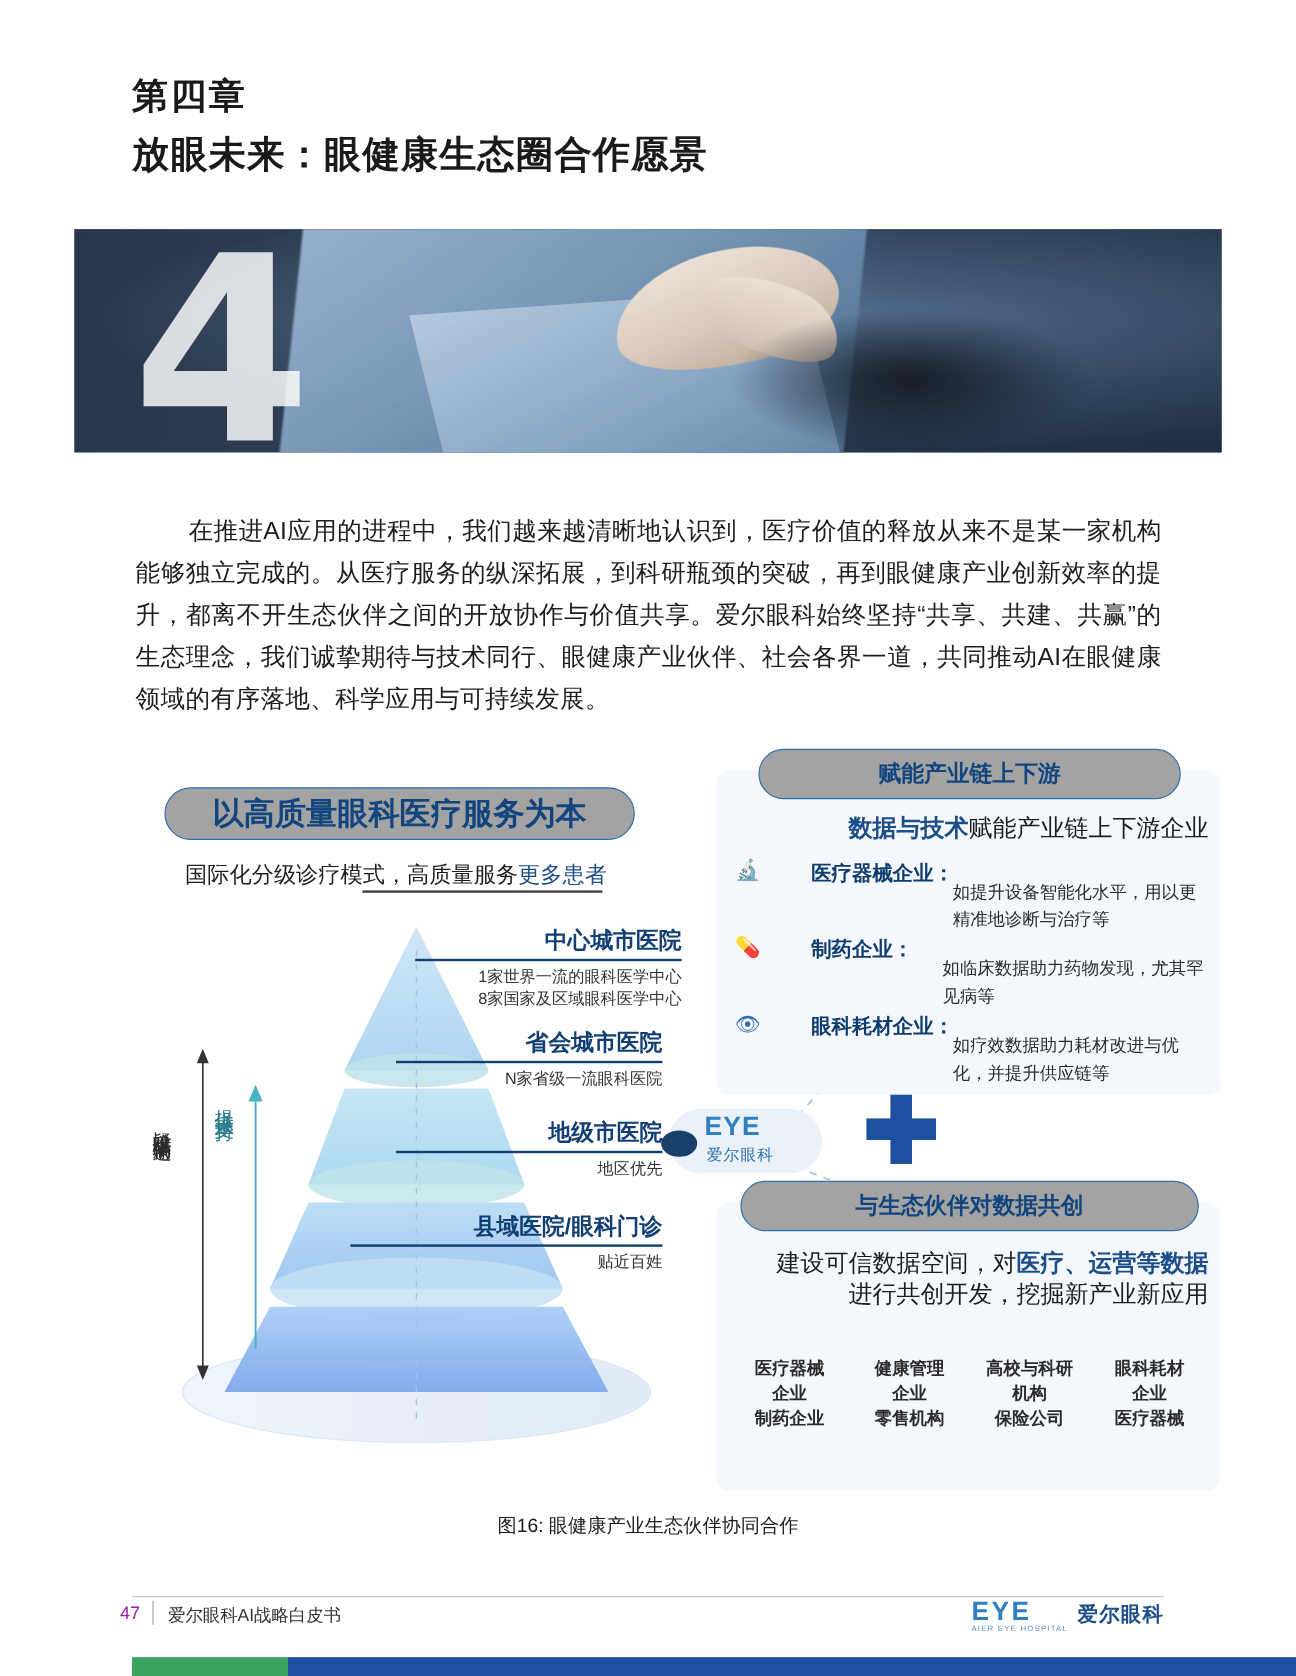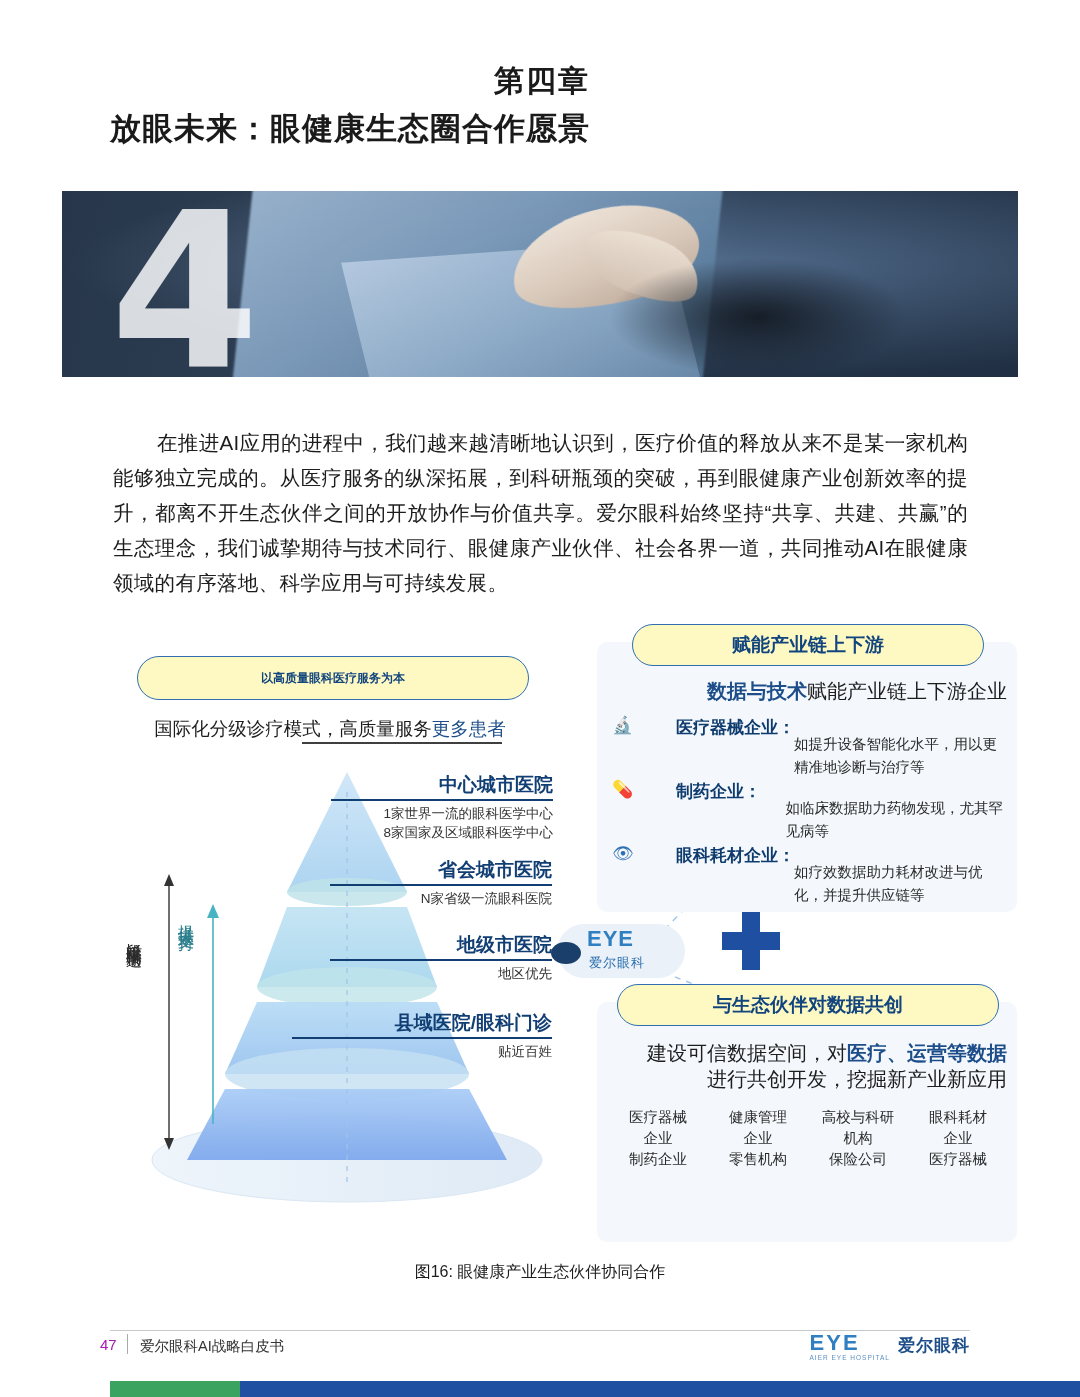--- a/index.html
+++ b/index.html
@@ -7,21 +7,21 @@
     width:1080px;height:1397px;
     background:#ffffff;
     font-family:"Liberation Sans","DejaVu Sans",sans-serif;
     color:#231f20;
     position:relative;
     overflow:hidden;
   }
   .page{position:relative;width:1080px;height:1397px;}
 
   
-  .chapter-head{position:absolute;left:110px;top:60px;text-align:right;}
+  .chapter-head{position:absolute;left:110px;top:60px;}
   .chapter-num{font-size:30px;font-weight:700;letter-spacing:2px;color:#1a1a1a;line-height:42px;}
   .chapter-title{font-size:31px;font-weight:700;letter-spacing:1px;color:#1a1a1a;line-height:46px;margin-top:4px;}
 
   
   .hero{
     position:absolute;left:62px;top:191px;width:956px;height:186px;
     background:
       radial-gradient(ellipse at 72% 40%, rgba(90,120,160,.55) 0%, rgba(30,45,65,.85) 70%),
       linear-gradient(100deg,#5d6f80 0%,#7d96ad 22%,#8fa9c2 45%,#43586e 70%,#2b3a4a 100%);
     overflow:hidden;
@@ -73,26 +73,26 @@
     text-align:justify;
     letter-spacing:.3px;
   }
   .body-text .indent{display:inline-block;width:44px;}
 
   
   .figure{position:absolute;left:62px;top:612px;width:956px;height:640px;}
 
   
   .pill{
-    border:1.6px solid #2f6fb0;border-radius:22px;background:#fef9c3;
+    border:1.6px solid #2f6fb0;border-radius:22px;background:#a3a3a3;
     color:#12457e;font-weight:700;text-align:center;
     display:flex;align-items:center;justify-content:center;
   }
 
-  .pill-left{position:absolute;left:75px;top:44px;width:390px;height:42px;font-size:12px;}
+  .pill-left{position:absolute;left:75px;top:44px;width:390px;height:42px;font-size:26px;}
   .left-sub{
     position:absolute;left:48px;top:104px;width:440px;text-align:center;
     font-size:18.5px;color:#1d1d1d;
   }
   .left-sub .accent{color:#1d4e89;}
   .left-underline{
     position:absolute;left:240px;top:130px;width:200px;height:2px;background:#3f3f3f;
   }
 
   
@@ -122,21 +122,21 @@
   .box-lead{
     position:absolute;text-align:right;font-size:20px;line-height:26px;color:#1d1d1d;
   }
   .box-lead .hl{color:#1d4e89;font-weight:700;}
 
   .row{position:absolute;display:flex;align-items:flex-start;}
   .row .ico{width:26px;flex:0 0 26px;text-align:center;color:#2f6fb0;font-size:17px;line-height:20px;}
   .row .lbl{font-size:17px;font-weight:700;color:#0f3c6e;line-height:23px;white-space:nowrap;padding-left:40px;}
   .row .val{font-size:14.5px;color:#2b2b2b;line-height:23px;margin-top:17px;}
 
-  .tags{position:absolute;left:550px;top:495px;width:392px;}
+  .tags{position:absolute;left:550px;top:519px;width:392px;font-weight:bold;}
   .tags .tr{display:flex;justify-content:space-between;}
   .tags .tag{font-size:14.5px;color:#2b2b2b;text-align:center;line-height:21px;width:92px;}
   .tags .tr2{}
 
   
   .eye-badge{position:absolute;left:495px;top:300px;width:130px;height:78px;}
   .eye-badge .cloud{
     position:absolute;left:0;top:12px;width:128px;height:54px;
     background:#eaf1f8;border-radius:30px;
   }
@@ -253,21 +253,21 @@
         <polygon points="52,388 47,376 57,376" fill="#333"></polygon>
 
         <line x1="96" y1="150" x2="96" y2="362" stroke="#49b3c4" stroke-width="1.6"></line>
         <polygon points="96,142 90,156 102,156" fill="#49b3c4"></polygon>
       </svg>
 
       <div class="side-text" style="left:6px;top:168px;">疑难眼病输送</div>
       <div class="side-text" style="left:58px;top:150px;color:#2b7f8d;">提供技术支持</div>
     </div>
 
-    <div class="lvl-label" style="left:269px;top:160px;width:222px;">
+    <div class="lvl-label" style="left:284px;top:160px;width:222px;">
       <div class="lvl-title">中心城市医院</div>
       <div class="lvl-rule"></div>
       <div class="lvl-desc">1家世界一流的眼科医学中心</div>
       <div class="lvl-desc" style="margin-top:0;">8家国家及区域眼科医学中心</div>
     </div>
 
     <div class="lvl-label" style="left:268px;top:320px;width:222px;">
       <div class="lvl-title">地级市医院</div>
       <div class="lvl-rule"></div>
       <div class="lvl-desc">地区优先</div>

